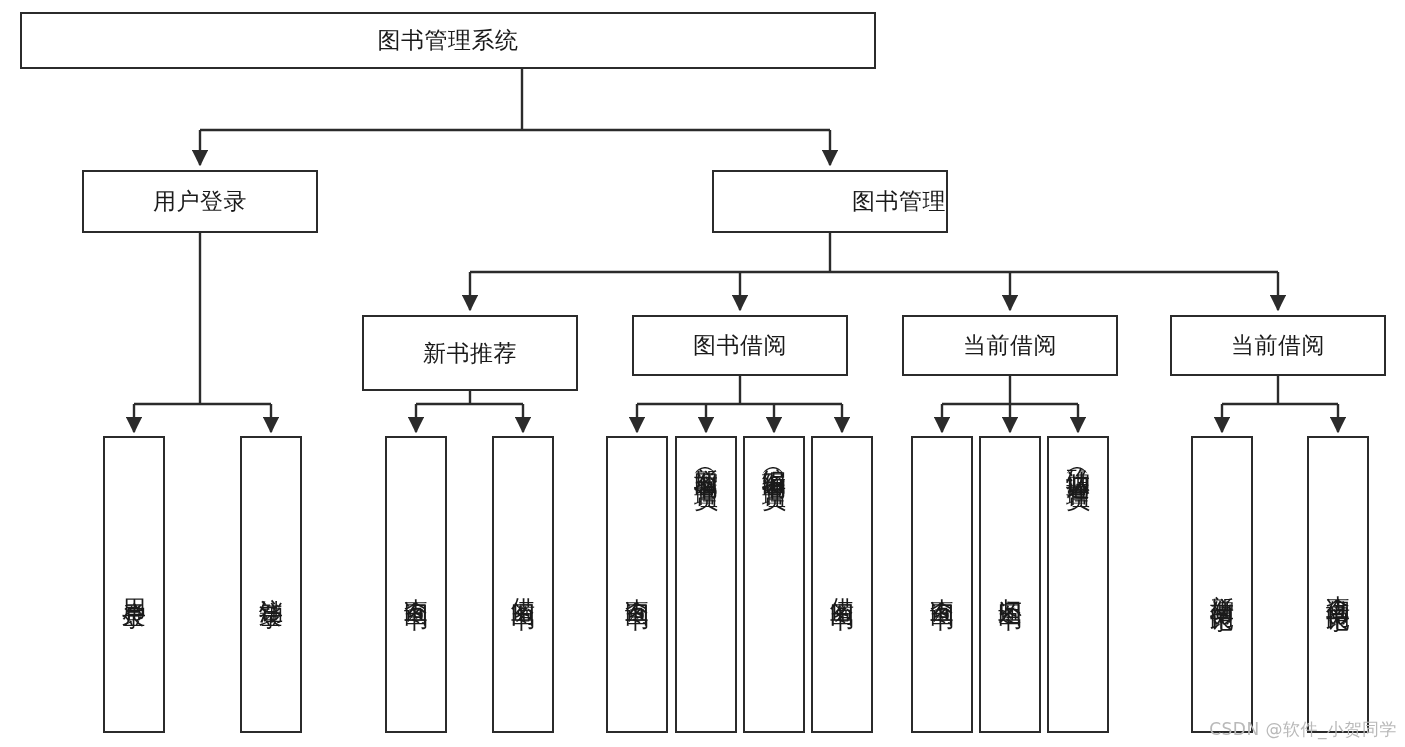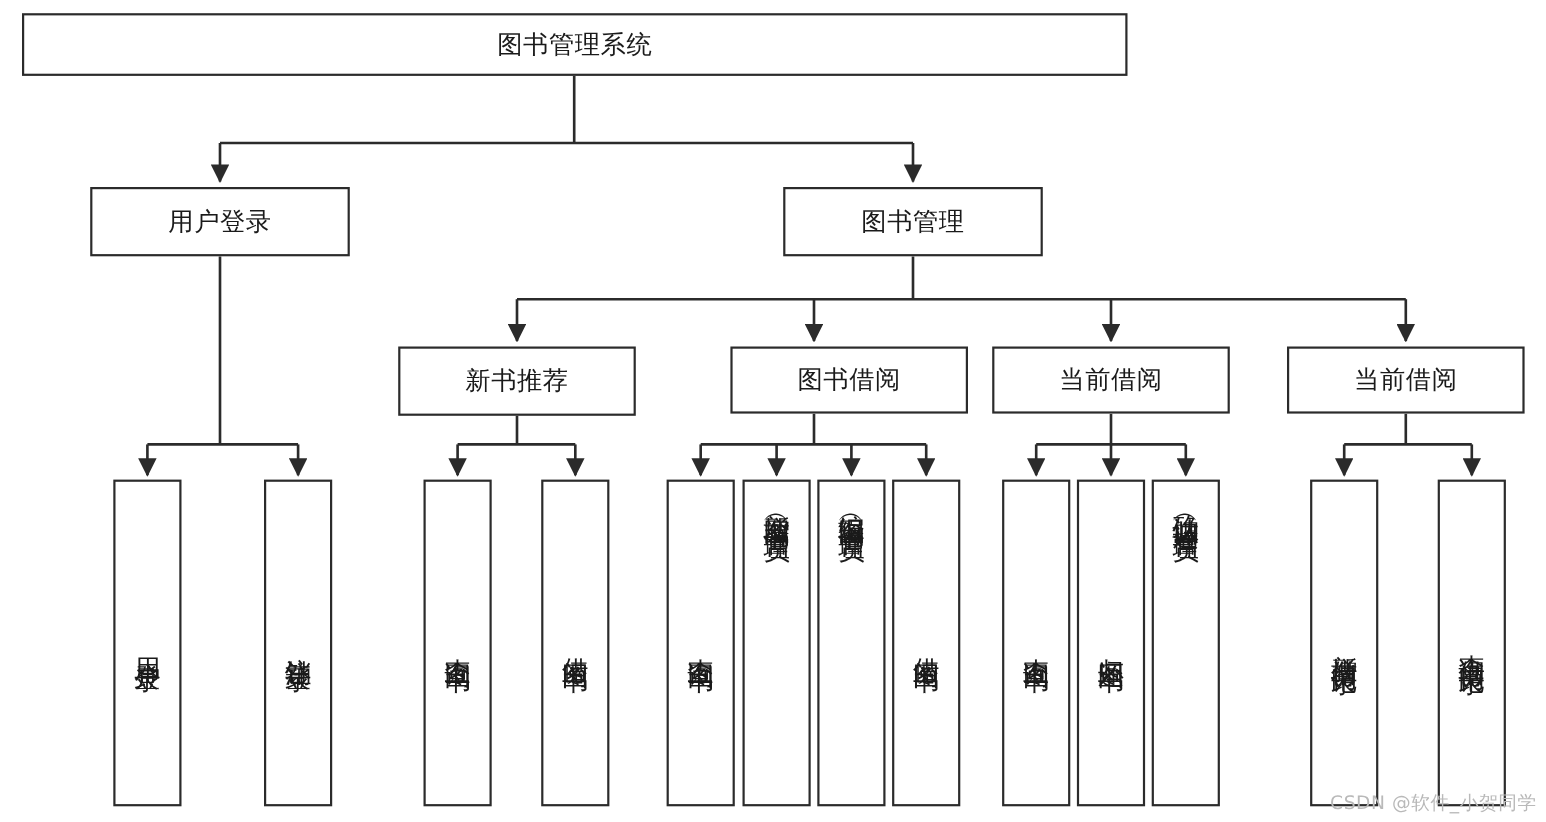--- a/index.html
+++ b/index.html
@@ -116,35 +116,35 @@
       <path d="M 1010 404 L 1010 432" marker-end="url(#arrow)"></path>
       <path d="M 1078 404 L 1078 432" marker-end="url(#arrow)"></path>
 
       <path d="M 1278 376 L 1278 404"></path>
       <path d="M 1222 404 L 1338 404"></path>
       <path d="M 1222 404 L 1222 432" marker-end="url(#arrow)"></path>
       <path d="M 1338 404 L 1338 432" marker-end="url(#arrow)"></path>
     </g>
   </svg>
 
-  <div class="node horiz" style="left:20px; top:12px; width:1005px; height:57px;">
+  <div class="node horiz" style="left:20px; top:12px; width:856px; height:57px;">
     <span class="label">图书管理系统</span>
   </div>
 
   <div class="node horiz" style="left:82px; top:170px; width:236px; height:63px;">
     <span class="label">用户登录</span>
   </div>
-  <div class="node horiz" style="left:712px; top:170px; width:236px; height:63px;">
+  <div class="node horiz" style="left:712px; top:170px; width:236px; height:63px;justify-content:flex-end;">
     <span class="label">图书管理</span>
   </div>
 
-  <div class="node horiz" style="left:362px; top:315px; width:216px; height:63px;">
+  <div class="node horiz" style="left:362px; top:315px; width:216px; height:76px;">
     <span class="label">新书推荐</span>
   </div>
-  <div class="node horiz" style="left:632px; top:315px; width:216px; height:61px;margin-left:32px;">
+  <div class="node horiz" style="left:632px; top:315px; width:216px; height:61px;">
     <span class="label">图书借阅</span>
   </div>
   <div class="node horiz" style="left:902px; top:315px; width:216px; height:61px;">
     <span class="label">当前借阅</span>
   </div>
   <div class="node horiz" style="left:1170px; top:315px; width:216px; height:61px;">
     <span class="label">当前借阅</span>
   </div>
 
   <div class="node vert" style="left:103px; top:436px; width:62px; height:297px;">

